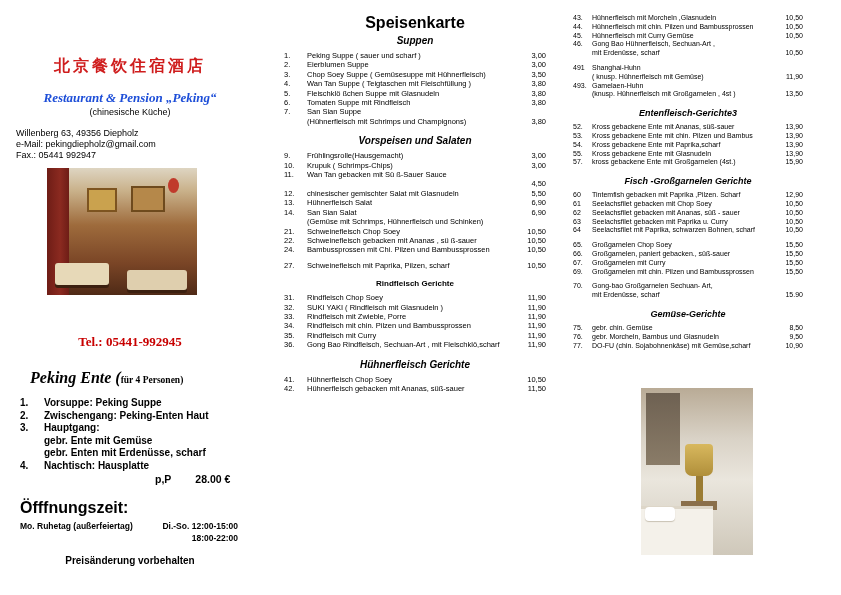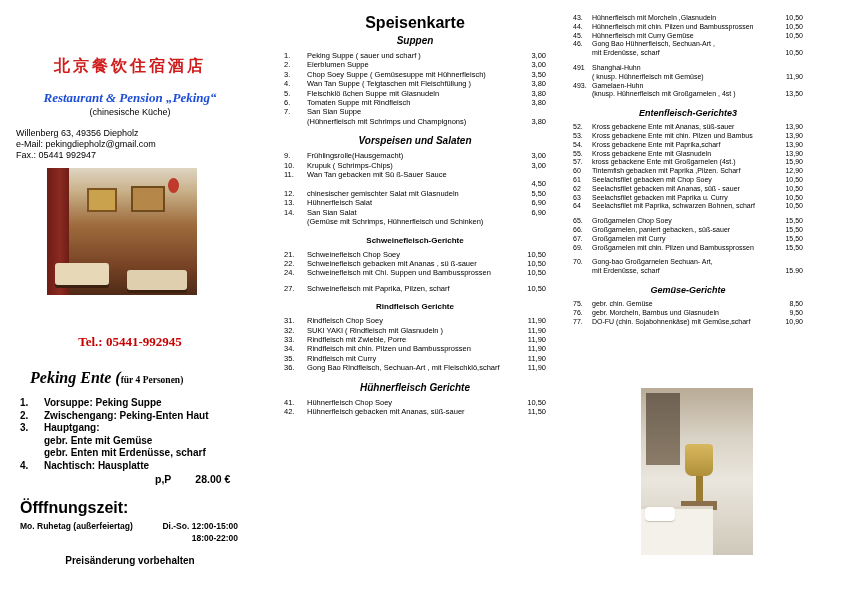--- a/index.html
+++ b/index.html
@@ -241,34 +241,33 @@
             <span class="text">San Sian Salat</span>
             <span class="price">6,90</span>
           </div>
           <div class="menu-row">
             <span class="num"></span>
             <span class="text">(Gemüse mit Schrimps, Hühnerfleisch und Schinken)</span>
             <span class="price"></span>
           </div>
         </div>
         <div class="menu-section">
-          <div class="section-heading h-sm">Schweinefleisch-Gerichte</div>
           <div class="menu-row">
             <span class="num">21.</span>
             <span class="text">Schweinefleisch Chop Soey</span>
             <span class="price">10,50</span>
           </div>
           <div class="menu-row">
             <span class="num">22.</span>
             <span class="text">Schweinefleisch gebacken mit Ananas ,  sü ß-sauer</span>
             <span class="price">10,50</span>
           </div>
           <div class="menu-row">
             <span class="num">24.</span>
-            <span class="text">Schweinefleisch mit Chi. Suppen und Bambussprossen</span>
+            <span class="text">Bambussprossen mit Chi. Pilzen und Bambussprossen</span>
             <span class="price">10,50</span>
           </div>
           <div class="menu-row gap"></div>
           <div class="menu-row">
             <span class="num">27.</span>
             <span class="text">Schweinefleisch mit Paprika, Pilzen, scharf</span>
             <span class="price">10,50</span>
           </div>
         </div>
         <div class="menu-section">
@@ -392,20 +391,21 @@
             <span class="text">Kross gebackene Ente mit Glasnudeln</span>
             <span class="price">13,90</span>
           </div>
           <div class="menu-row">
             <span class="num">57.</span>
             <span class="text">kross gebackene Ente mit Großgarnelen (4st.)</span>
             <span class="price">15,90</span>
           </div>
         </div>
         <div class="menu-section">
+          <div class="section-heading h-md">Fisch -Großgarnelen Gerichte</div>
           <div class="menu-row">
             <span class="num">60</span>
             <span class="text">Tintemfish gebacken mit Paprika ,Pilzen. Scharf</span>
             <span class="price">12,90</span>
           </div>
           <div class="menu-row">
             <span class="num">61</span>
             <span class="text">Seelachsfilet gebacken mit Chop Soey</span>
             <span class="price">10,50</span>
           </div>

